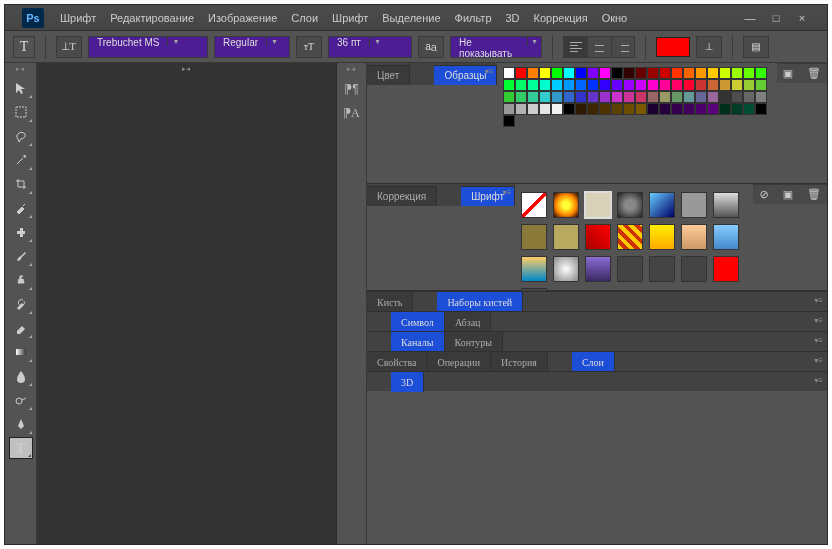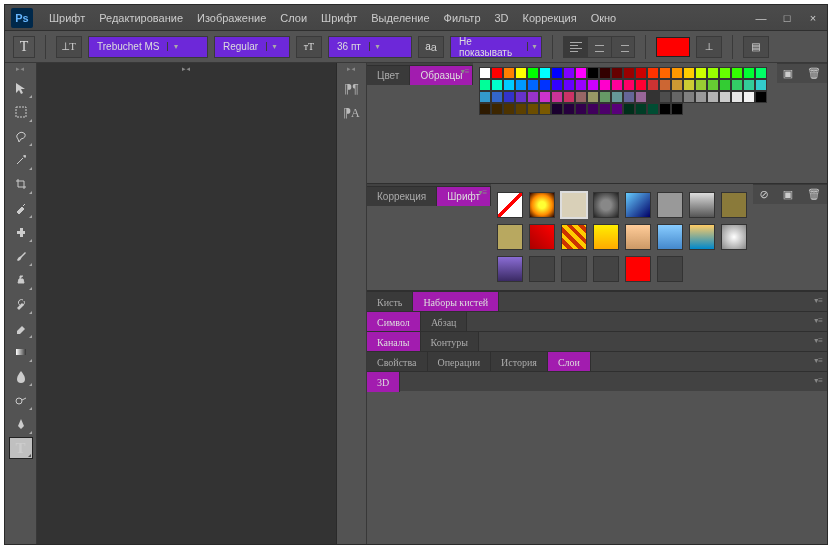--- a/index.html
+++ b/index.html
@@ -1,34 +1,34 @@
 <!DOCTYPE html>
 <html><head>
 <meta charset="utf-8">
 <style>
 * { margin:0; padding:0; box-sizing:border-box; font-family:Tahoma,Arial,sans-serif; font-size:11px; color:#ccc; }
 body { background:#fff; }
 .frame { width:832px; height:549px; background:#fff; padding:4px; }
 .app { width:824px; height:541px; background:#535353; display:flex; flex-direction:column; border:1px solid #2a2a2a; }
 
 
-.titlebar { height:26px; background:linear-gradient(#4b4b4b,#454545); display:flex; align-items:center; padding:0 6px; border-bottom:1px solid #2f2f2f; }
+.titlebar { height:26px; background:linear-gradient(#4b4b4b,#454545); display:flex; align-items:center; padding:0 17px; border-bottom:1px solid #2f2f2f; }
 .ps-logo { width:22px; height:20px; background:#00284a; color:#66b6ff; font-weight:bold; display:flex; align-items:center; justify-content:center; font-size:11px; border-radius:2px; margin-right:2px; }
 .menu { display:flex; gap:14px; margin-left:14px; }
 .menu span { cursor:default; }
 .wincontrols { margin-left:auto; display:flex; gap:10px; color:#aaa; font-size:13px; }
 .wincontrols span { width:16px; text-align:center; }
 
 
 .optbar { height:32px; background:#535353; border-bottom:1px solid #383838; display:flex; align-items:center; padding:0 8px; gap:6px; }
 .tool-badge { width:22px; height:22px; border:1px solid #3a3a3a; display:flex; align-items:center; justify-content:center; font-size:14px; font-family:serif; color:#ddd; }
 .sep { width:1px; height:24px; background:#3a3a3a; margin:0 4px; }
 .optbtn { height:22px; border:1px solid #3a3a3a; background:#4a4a4a; display:flex; align-items:center; padding:0 6px; font-size:10px; color:#ddd; }
 .optbtn.ic { width:26px; justify-content:center; padding:0; }
-.dropdown { height:22px; border:1px solid #3a3a3a; background:#6d28d9; display:flex; align-items:center; }
+.dropdown { height:22px; border:1px solid #3a3a3a; background:#4c1d95; display:flex; align-items:flex-start; }
 .dropdown .val { padding:0 8px; font-size:10px; color:#ddd; }
 .dropdown .arr { width:16px; text-align:center; border-left:1px solid #3a3a3a; font-size:8px; color:#aaa; }
 .colorswatch { width:34px; height:20px; border:1px solid #222; }
 .alignbtns { display:flex; }
 .alignbtns .ab { width:24px; height:22px; border:1px solid #3a3a3a; border-right:none; background:#4a4a4a; display:flex; align-items:center; justify-content:center; }
 .alignbtns .ab:last-child { border-right:1px solid #3a3a3a; }
 .alignbtns .ab.sel { background:#3a3a3a; }
 .alignlines { width:12px; display:flex; flex-direction:column; gap:2px; }
 .alignlines i { height:1px; background:#aaa; display:block; }
 
@@ -43,21 +43,21 @@
 .canvas { flex:1; background:#333; border-right:1px solid #2a2a2a; position:relative; }
 .canvas .grip { position:absolute; top:2px; left:50%; transform:translateX(-50%); }
 
 .iconcol { width:30px; background:#535353; border-right:1px solid #383838; display:flex; flex-direction:column; align-items:center; padding-top:2px; }
 .icstack { width:24px; height:22px; margin:1px 0; display:flex; align-items:center; justify-content:center; color:#bbb; font-size:12px; }
 
 .panels { width:460px; background:#535353; display:flex; flex-direction:column; }
 .panel { border-bottom:1px solid #2f2f2f; display:flex; flex-direction:row; }
 .tabs { height:22px; background:#424242; display:flex; align-items:flex-end; position:relative; }
 .tab { height:20px; padding:0 10px; display:flex; align-items:center; font-size:10px; color:#aaa; background:#3a3a3a; border-right:1px solid #2f2f2f; border-top:1px solid #2f2f2f; }
-.tab.active { background:#a21caf; color:#ddd; }
+.tab.active { background:#1d4ed8; color:#ddd;margin-left:24px; }
 .panelmenu { position:absolute; right:4px; top:4px; color:#888; font-size:8px; }
 .panelbody { background:#535353; padding:4px 6px; }
 .footerbar { height:20px; background:#494949; border-top:1px solid #3a3a3a; display:flex; align-items:center; justify-content:flex-end; padding:0 6px; gap:14px; color:#888; font-size:11px; }
 
 .swatchgrid { display:flex; flex-wrap:wrap; gap:0; }
 .swatch { width:12px; height:12px; border:1px solid #333; margin:0; }
 
 .stylegrid { display:flex; flex-wrap:wrap; gap:6px; padding:4px 0; }
 .style { width:26px; height:26px; border:1px solid #333; background:#555; }
 .style.sel { outline:2px solid #ddd; outline-offset:-1px; }

